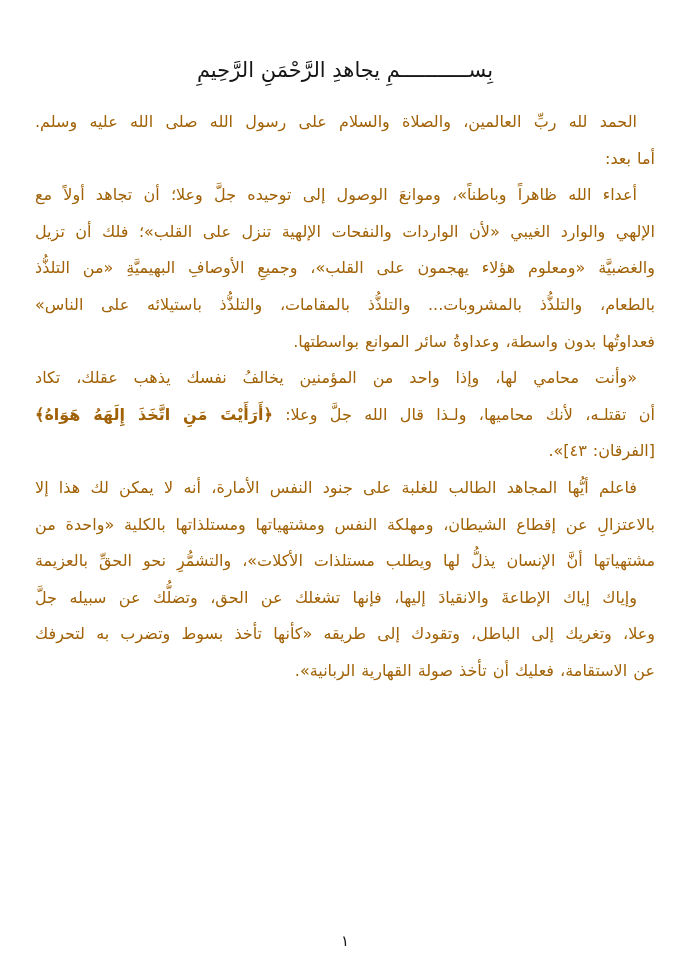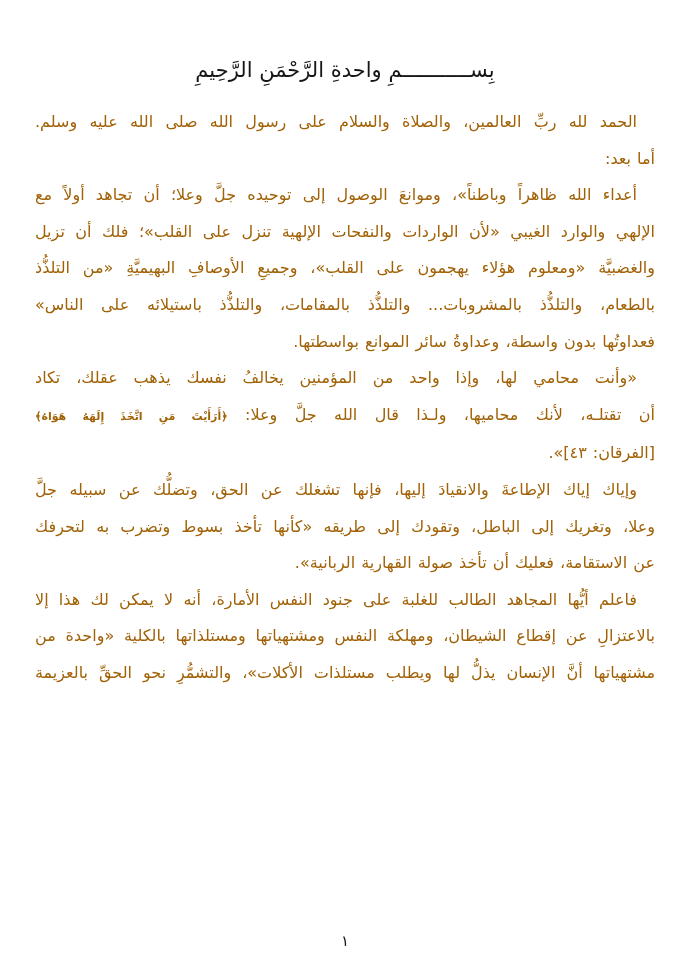--- a/index.html
+++ b/index.html
@@ -40,36 +40,36 @@
     color:#a16207;
   }
   .line.last{
     text-align-last:right;
   }
   .block.indent .line:first-child{
     text-indent:18px;
   }
   .quran{
     font-weight:bold;
-    font-size:11px;
+    font-size:16px;
   }
   .page-number{
     position:absolute;
     bottom:26px;
     left:0; right:0;
     text-align:center;
     font-size:15px;
     color:#161616;
   }
 </style>
 </head>
 <body>
 
 <div class="page">
-  <div class="basmala">بِســـــــــــمِ واحدةِ الرَّحْمَنِ الرَّحِيمِ</div>
+  <div class="basmala">بِســـــــــــمِ يجاهدِ الرَّحْمَنِ الرَّحِيمِ</div>
 
   <div class="content">
       <div class="block indent">
         <div class="line">الحمد لله ربِّ العالمين، والصلاة والسلام على رسول الله صلى الله عليه وسلم.</div>
       </div>
       <div class="block">
         <div class="line last">أما بعد:</div>
       </div>
       <div class="block indent">
         <div class="line">أعداء الله ظاهراً وباطناً»، وموانعَ الوصول إلى توحيده جلَّ وعلا؛ أن تجاهد أولاً مع</div>
@@ -77,25 +77,25 @@
         <div class="line">والغضبيَّة «ومعلوم هؤلاء يهجمون على القلب»، وجميعِ الأوصافِ البهيميَّةِ «من التلذُّذ</div>
         <div class="line">بالطعام، والتلذُّذ بالمشروبات... والتلذُّذ بالمقامات، والتلذُّذ باستيلائه على الناس»</div>
         <div class="line last">فعداوتُها بدون واسطة، وعداوةُ سائر الموانع بواسطتها.</div>
       </div>
       <div class="block indent">
         <div class="line">«وأنت محامي لها، وإذا واحد من المؤمنين يخالفُ نفسك يذهب عقلك، تكاد</div>
         <div class="line"><span class="">أن تقتلـه، لأنك محاميها، ولـذا قال الله جلَّ وعلا: </span><span class="quran">﴿أَرَأَيْتَ مَنِ اتَّخَذَ إِلَهَهُ هَوَاهُ﴾</span></div>
         <div class="line last">[الفرقان: ٤٣]».</div>
       </div>
       <div class="block indent">
+        <div class="line">فاعلم أيُّها المجاهد الطالب للغلبة على جنود النفس الأمارة، أنه لا يمكن لك هذا إلا</div>
+        <div class="line">بالاعتزالِ عن إقطاع الشيطان، ومهلكة النفس ومشتهياتها ومستلذاتها بالكلية «واحدة من</div>
+        <div class="line">مشتهياتها أنَّ الإنسان يذلُّ لها ويطلب مستلذات الأكلات»، والتشمُّرِ نحو الحقِّ بالعزيمة</div>
+      </div>
+      <div class="block indent">
         <div class="line">وإياك إياك الإطاعةَ والانقيادَ إليها، فإنها تشغلك عن الحق، وتضلُّك عن سبيله جلَّ</div>
         <div class="line">وعلا، وتغريك إلى الباطل، وتقودك إلى طريقه «كأنها تأخذ بسوط وتضرب به لتحرفك</div>
         <div class="line last">عن الاستقامة، فعليك أن تأخذ صولة القهارية الربانية».</div>
-      </div>
-      <div class="block indent">
-        <div class="line">فاعلم أيُّها المجاهد الطالب للغلبة على جنود النفس الأمارة، أنه لا يمكن لك هذا إلا</div>
-        <div class="line">بالاعتزالِ عن إقطاع الشيطان، ومهلكة النفس ومشتهياتها ومستلذاتها بالكلية «واحدة من</div>
-        <div class="line">مشتهياتها أنَّ الإنسان يذلُّ لها ويطلب مستلذات الأكلات»، والتشمُّرِ نحو الحقِّ بالعزيمة</div>
       </div>
     </div>
 
   <div class="page-number">١</div>
 </div>
 
 </body></html>

